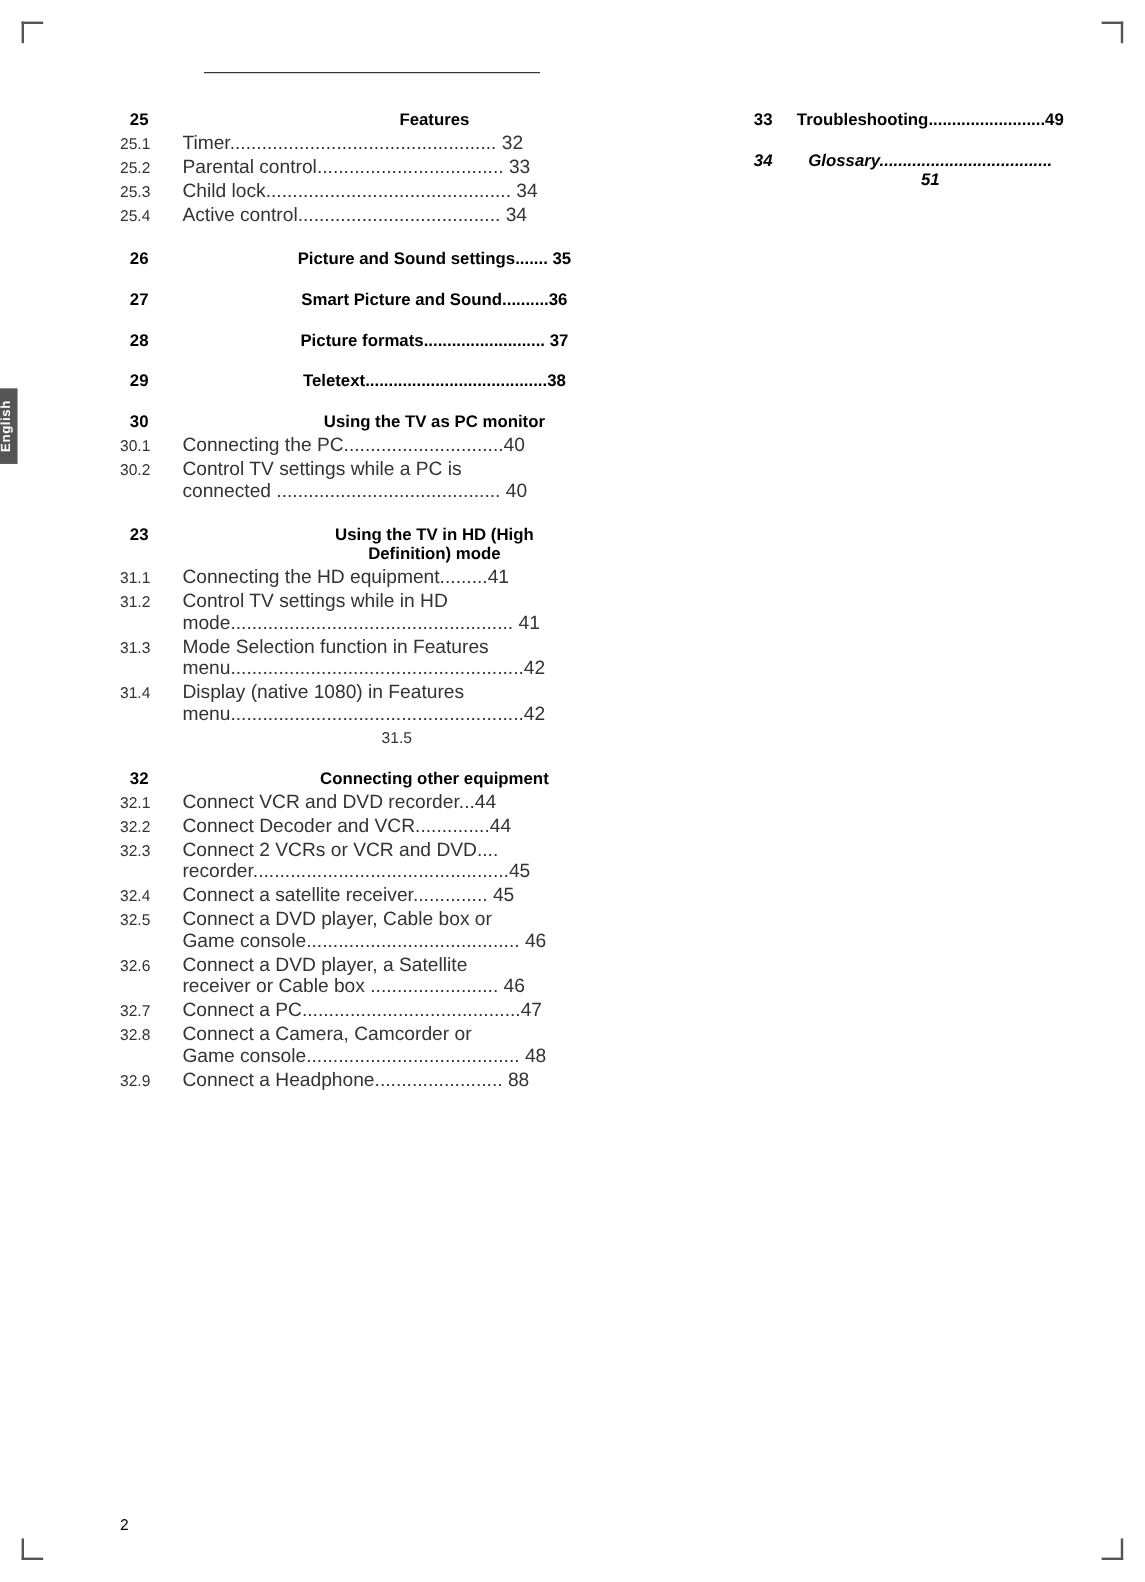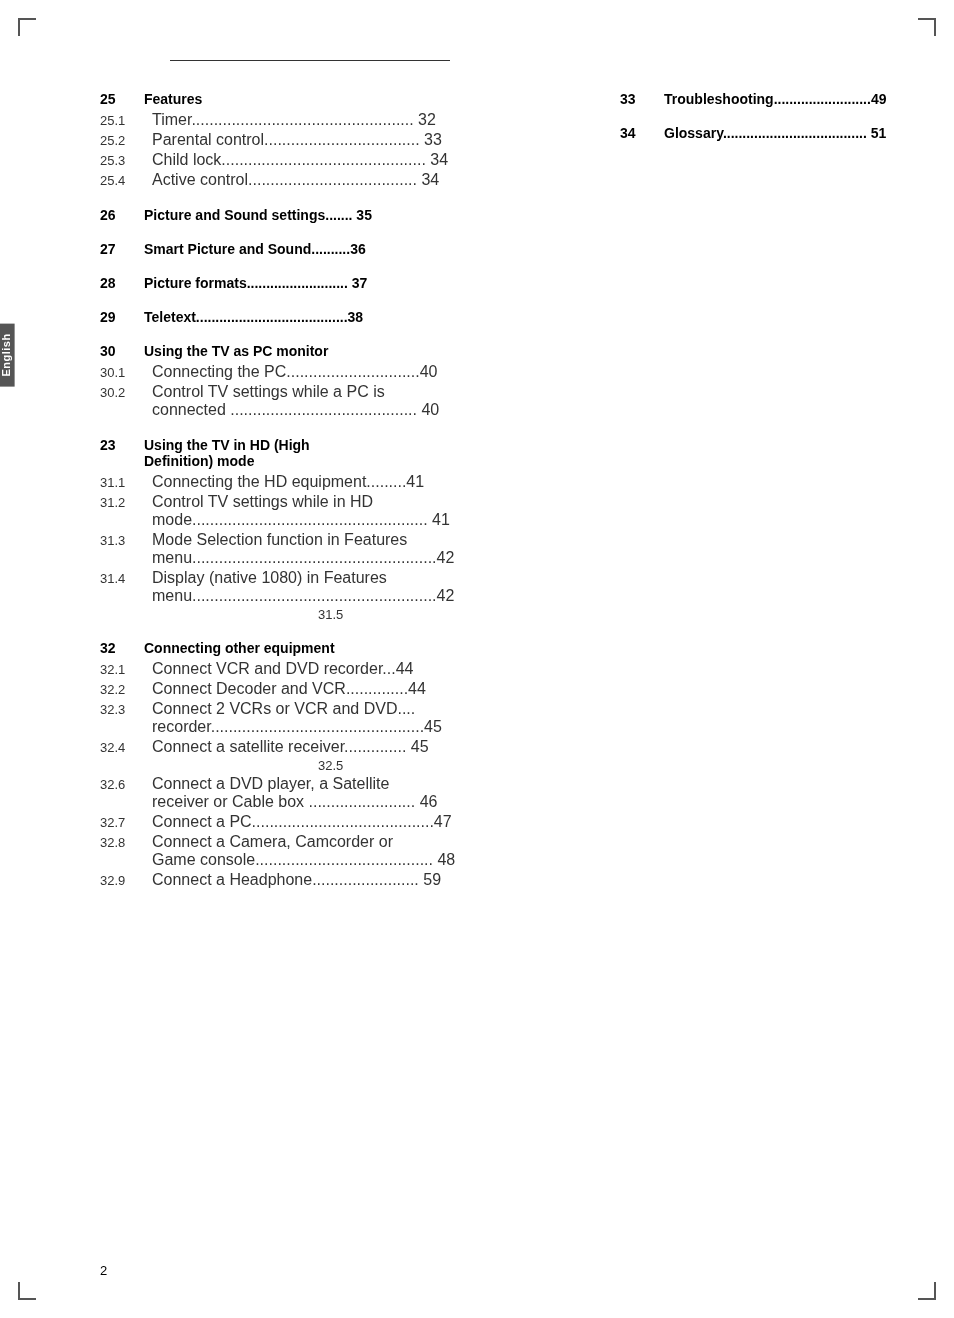--- a/index.html
+++ b/index.html
@@ -84,20 +84,21 @@
 
     .toc-section {
       margin-bottom: 18px;
     }
 
     .toc-main-entry {
       display: flex;
       gap: 12px;
       margin-bottom: 4px;
       align-items: baseline;
+      text-align: center;
     }
 
     .toc-number {
       font-size: 14px;
       font-weight: bold;
       color: #000;
       min-width: 32px;
       flex-shrink: 0;
     }
 
@@ -268,51 +269,52 @@
         <div class="toc-sub-entry">
           <span class="toc-sub-number">32.3</span>
           <span class="toc-sub-text">Connect 2 VCRs or VCR and DVD....<br>recorder................................................45</span>
         </div>
         <div class="toc-sub-entry">
           <span class="toc-sub-number">32.4</span>
           <span class="toc-sub-text">Connect a satellite receiver.............. 45</span>
         </div>
         <div class="toc-sub-entry">
           <span class="toc-sub-number">32.5</span>
+          <span class="toc-sub-text">Connect a DVD player, Cable box or<br>Game console........................................ 46</span>
         </div>
         <div class="toc-sub-entry">
           <span class="toc-sub-number">32.6</span>
           <span class="toc-sub-text">Connect a DVD player, a Satellite<br>receiver or Cable box ........................ 46</span>
         </div>
         <div class="toc-sub-entry">
           <span class="toc-sub-number">32.7</span>
           <span class="toc-sub-text">Connect a PC.........................................47</span>
         </div>
         <div class="toc-sub-entry">
           <span class="toc-sub-number">32.8</span>
           <span class="toc-sub-text">Connect a Camera, Camcorder or<br>Game console........................................ 48</span>
         </div>
         <div class="toc-sub-entry">
           <span class="toc-sub-number">32.9</span>
-          <span class="toc-sub-text">Connect a Headphone........................ 59</span>
+          <span class="toc-sub-text">Connect a Headphone........................ 88</span>
         </div>
       </div>
 
     </div>
 
     <div class="right-col">
 
       <div class="toc-section">
         <div class="toc-main-entry">
           <span class="toc-number">33</span>
           <span class="toc-title-bold">Troubleshooting.........................49</span>
         </div>
       </div>
 
-      <div class="toc-section" style="margin-top: 18px;">
+      <div class="toc-section" style="margin-top: 18px; font-style: italic;">
         <div class="toc-main-entry">
           <span class="toc-number">34</span>
           <span class="toc-title-bold">Glossary..................................... 51</span>
         </div>
       </div>
 
     </div>
   </div>
 
   <div class="page-number-footer">2</div>

